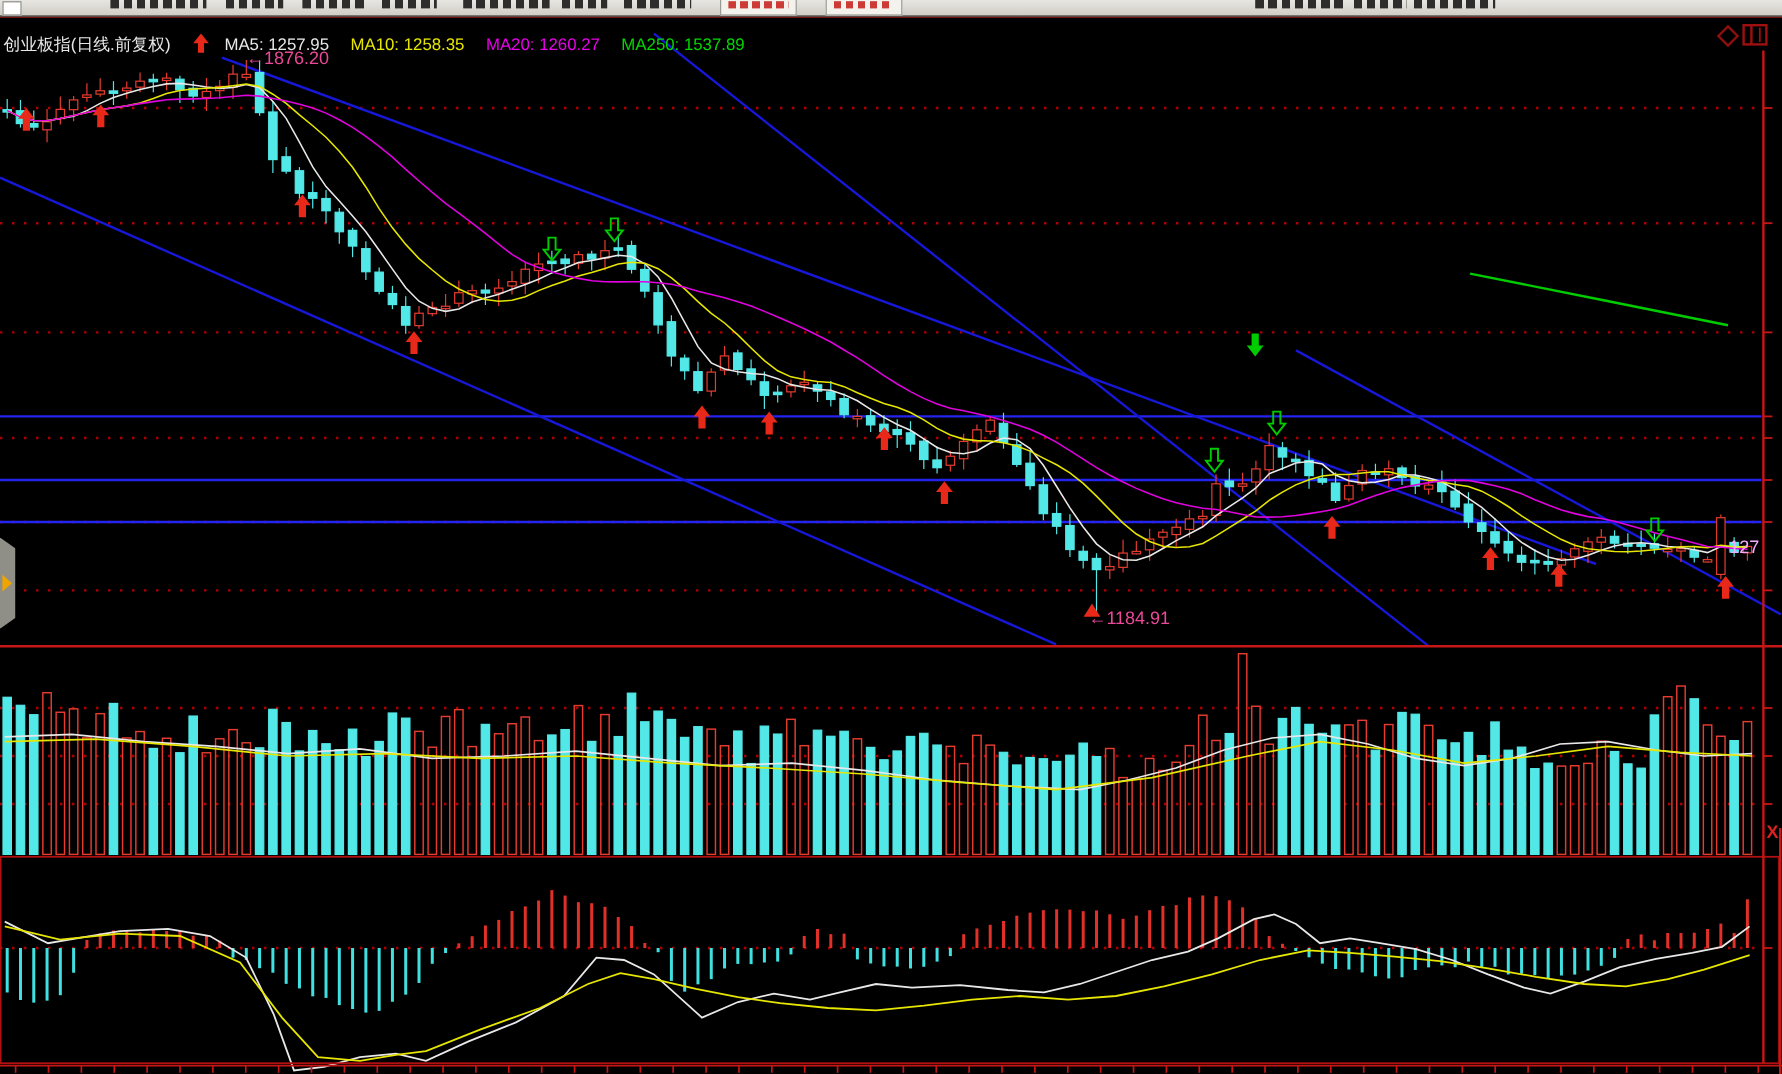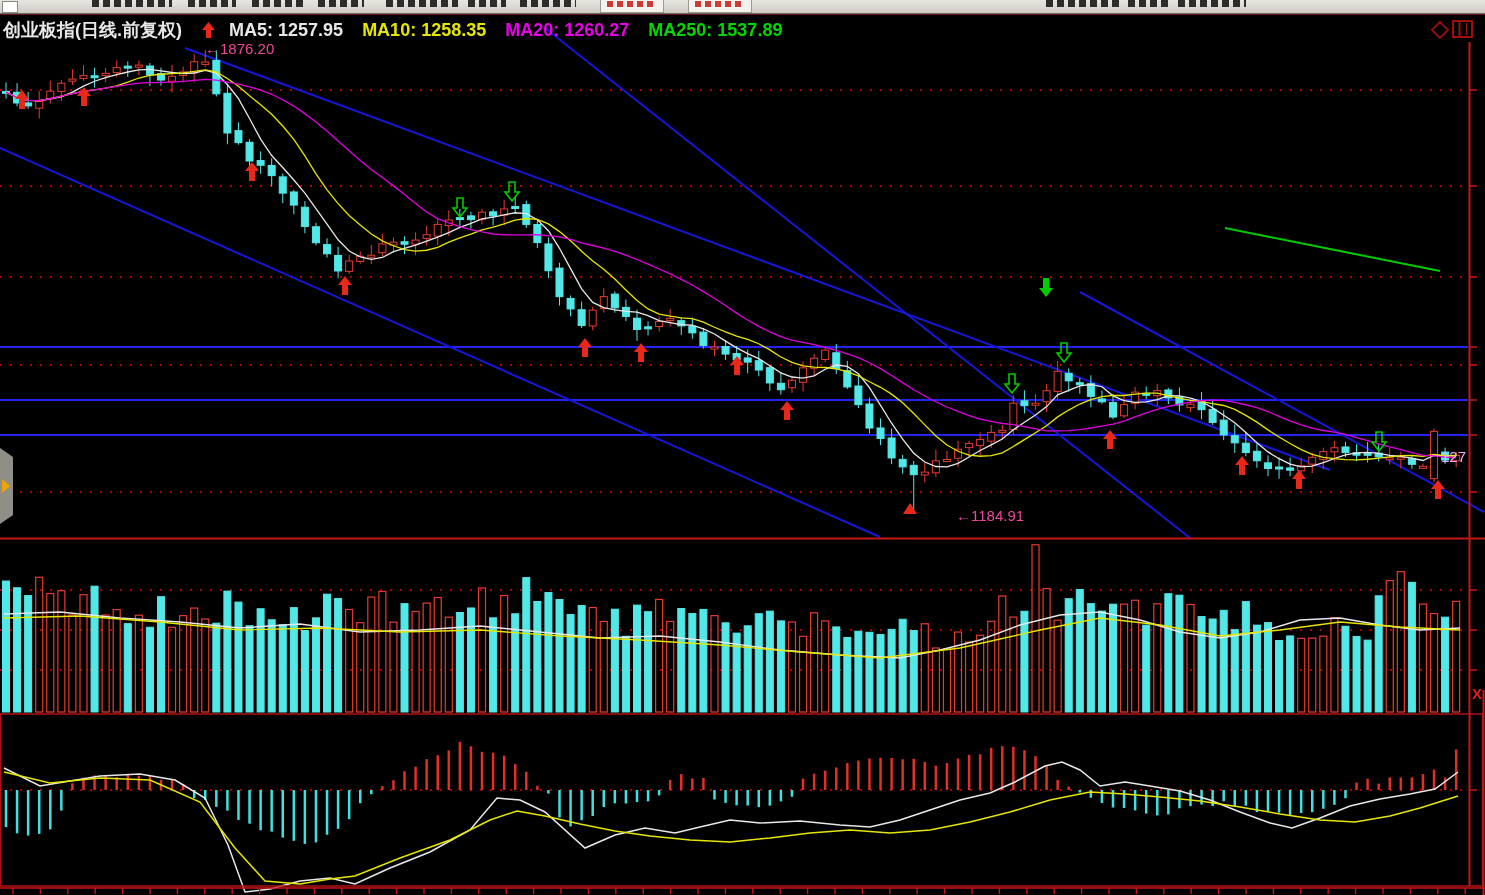--- a/index.html
+++ b/index.html
@@ -9,21 +9,21 @@
   .menubar{position:absolute;left:0;top:0;width:1485px;height:13px;
            background:linear-gradient(#e8e6e1,#cfccc5);border-bottom:1px solid #6b6b66;}
   .appicon{position:absolute;left:2px;top:1px;width:14px;height:10px;background:#fff;border:1px solid #8a8a85;}
   .frag{position:absolute;top:0;height:7px;
         background:repeating-linear-gradient(90deg,#2e2d2b 0 7px,transparent 7px 11px);}
   .mbtn{position:absolute;top:0;height:12px;background:#f3f2ed;border:1px solid #9a9a94;border-top:none;}
   .rfrag{position:absolute;left:6px;top:1px;right:6px;height:6px;
          background:repeating-linear-gradient(90deg,#cc3b35 0 6px,transparent 6px 10px);}
   .redline-top{position:absolute;left:0;top:14px;width:1485px;height:1px;background:#6e1410;}
   
-  .hdr{position:absolute;font-size:18px;font-weight:bold;letter-spacing:0px;white-space:nowrap;z-index:5;}
+  .hdr{position:absolute;font-size:14px;font-weight:normal;letter-spacing:0px;white-space:nowrap;z-index:5;margin-top:10px;}
   .c-white{color:#e8e8e8}.c-yellow{color:#e6e600}.c-magenta{color:#e800e8}
   .c-green{color:#00d800}
   .hdr span{margin-right:14px;}
   .anno{position:absolute;font-size:15px;color:#ec4899;z-index:5;white-space:nowrap;}
   .xclose{position:absolute;left:1472px;top:685px;width:14px;height:16px;color:#e02020;
           font-size:15px;font-weight:bold;z-index:6;cursor:default;}
   
   .handle{position:absolute;left:0;top:448px;width:13px;height:76px;background:#8f8f88;
           clip-path:polygon(0 0,100% 12%,100% 88%,0 100%);z-index:6;}
   .handle .tri{position:absolute;left:2px;top:31px;width:0;height:0;
@@ -716,21 +716,21 @@
     <svg width="15" height="17" style="vertical-align:-3px;margin-right:8px">
       <path d="M7.5,0 L14,8 L10,8 L10,16 L5,16 L5,8 L1,8 Z" fill="#e82818"></path>
     </svg>
     <span class="c-white">MA5: 1257.95</span>
     <span class="c-yellow">MA10: 1258.35</span>
     <span class="c-magenta">MA20: 1260.27</span>
     <span class="c-green">MA250: 1537.89</span>
   </div>
 
   <div class="anno" style="left:205px;top:40px">←1876.20</div>
-  <div class="anno" style="left:956px;top:507px">←1184.91</div>
+  <div class="anno" style="left:907px;top:507px">←1184.91</div>
   <div class="anno" style="left:1441px;top:448px;color:#f0abfc">127</div>
 
 
 
   <div class="xclose">X</div>
 
   <div class="handle">
     <div class="tri"></div>
   </div>
 

